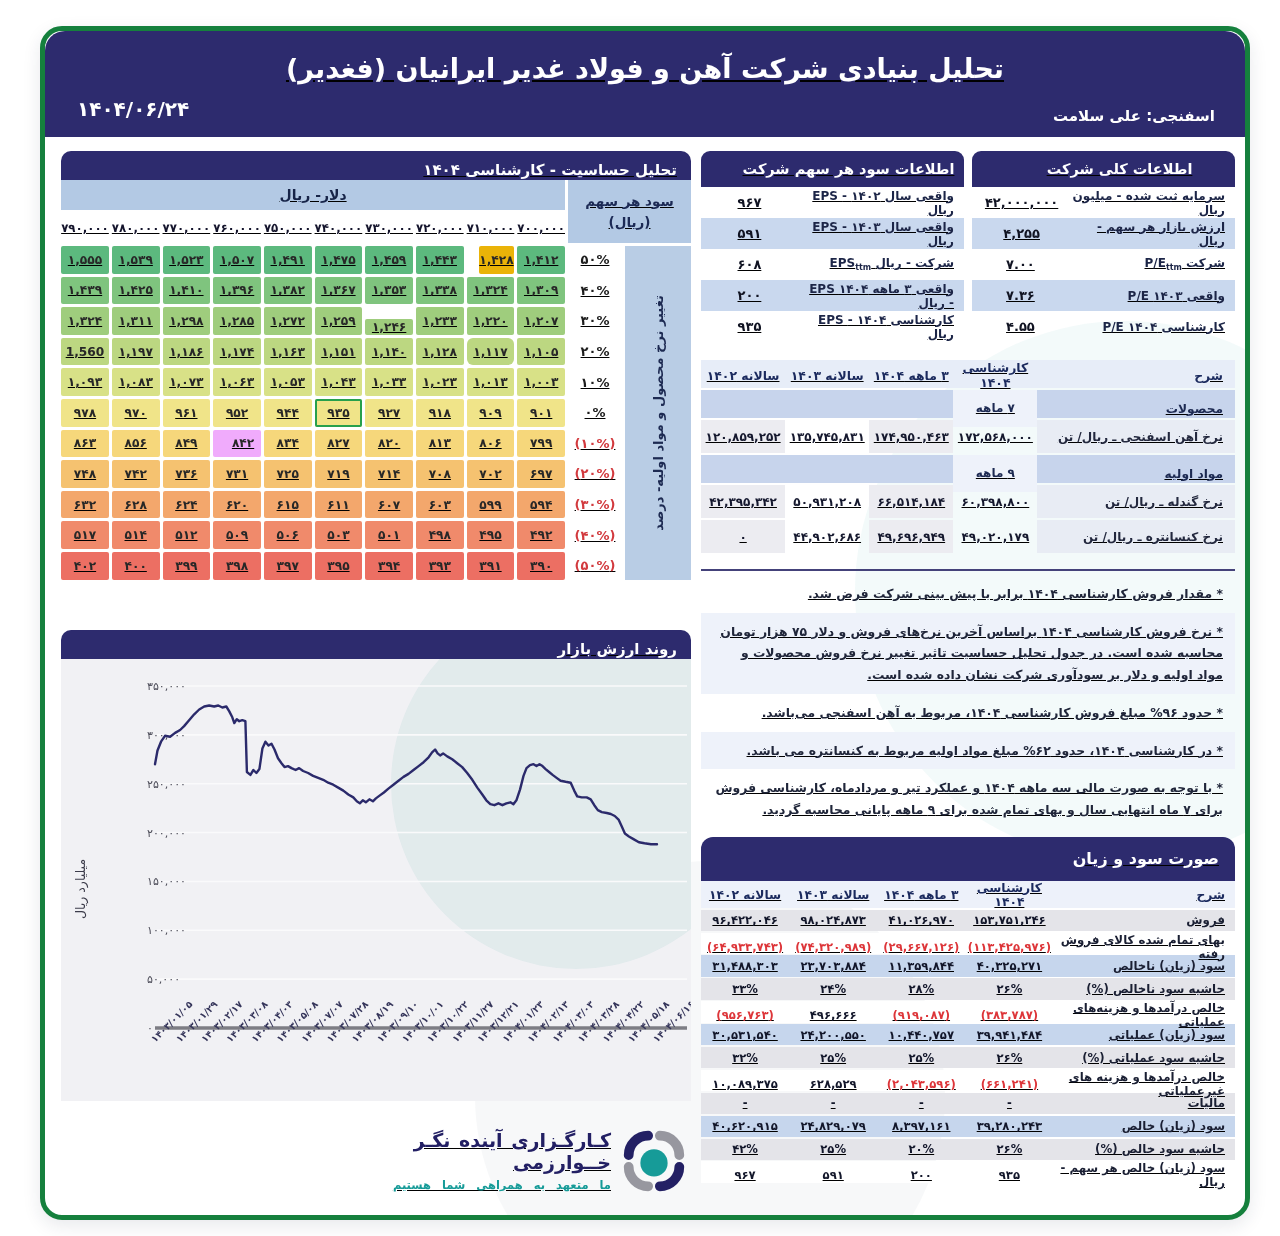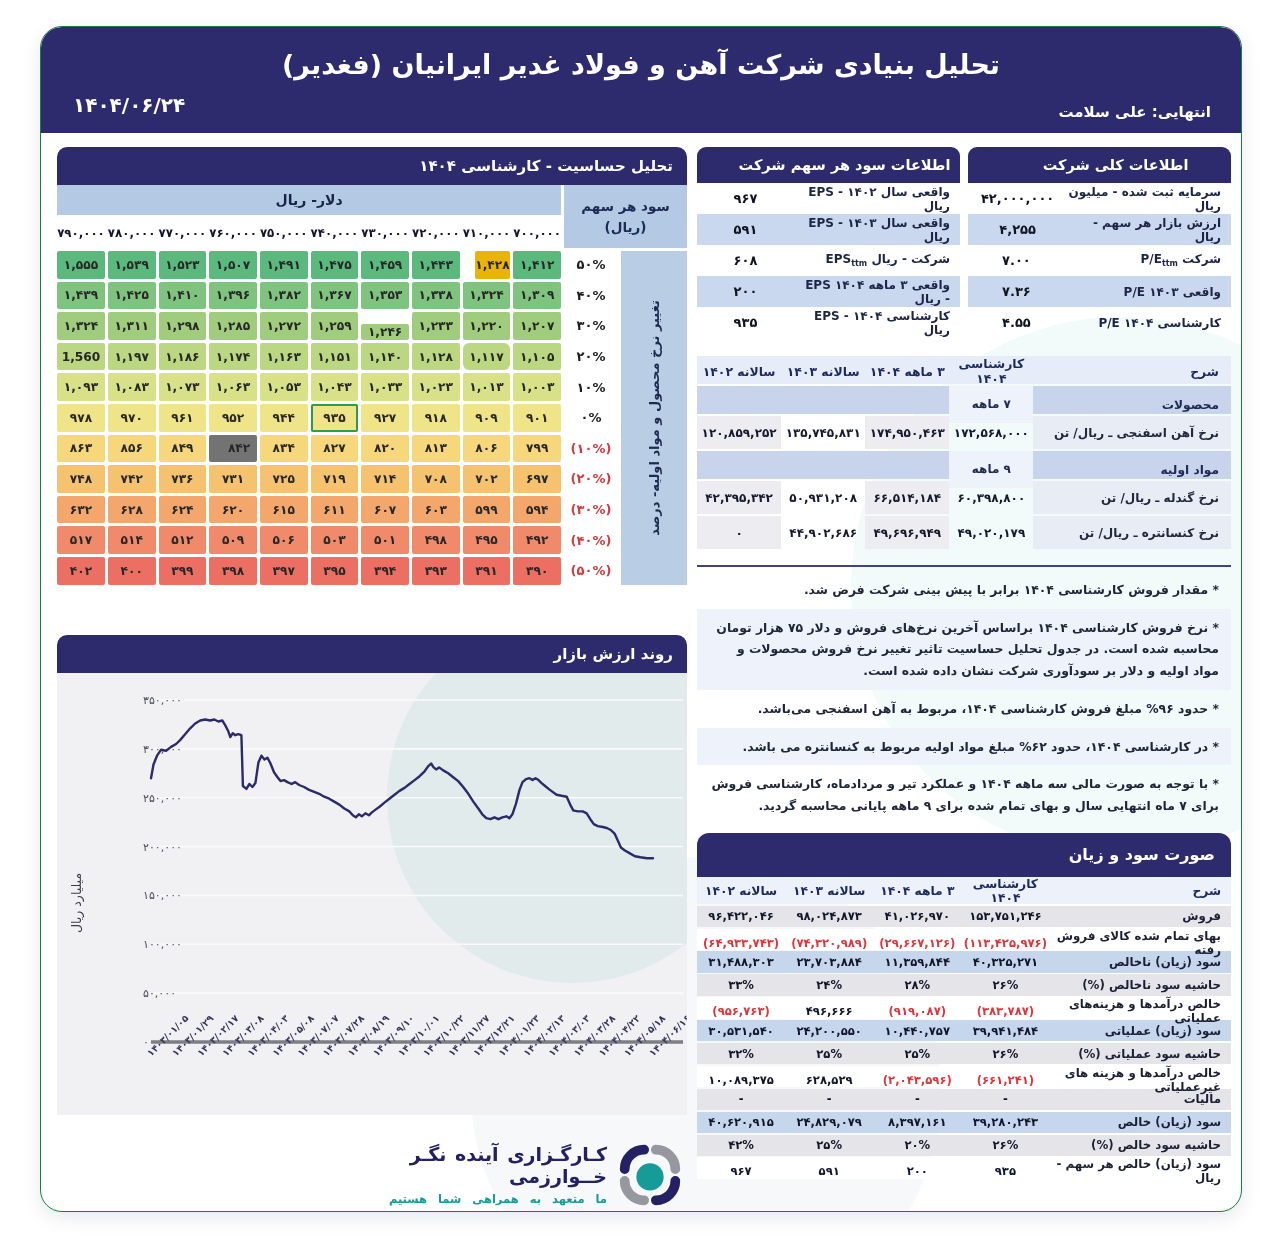--- a/index.html
+++ b/index.html
@@ -1,31 +1,31 @@
 <!DOCTYPE html>
 <html dir="rtl" lang="fa"><head>
 <meta charset="utf-8">
 <style>
   html,body{margin:0;padding:0;overflow:hidden;background:#fff;}
   body{width:1280px;height:1236px;font-family:"DejaVu Sans",sans-serif;position:relative;}
   .page{position:absolute;left:40px;top:26px;width:1200px;height:1184px;background:#fff;
-        border:1px solid #15803d;border-radius:22px;box-shadow:0 6px 18px rgba(25,35,70,.10);overflow:hidden;}
+        border:5px solid #15803d;border-radius:22px;box-shadow:0 6px 18px rgba(25,35,70,.10);overflow:hidden;text-decoration:underline;}
   .bgc{position:absolute;border-radius:50%;z-index:0;}
   .bgc.c1{right:-150px;top:290px;width:540px;height:540px;background:rgba(24,150,148,.05);}
   .bgc.c2{left:430px;top:830px;width:470px;height:470px;background:rgba(140,160,175,.07);}
   .topbar{height:106px;background:#2d2b6e;color:#fff;position:relative;border-radius:20px 20px 0 0;}
   .topbar h1{margin:0;text-align:center;padding-top:22px;font-size:27px;font-weight:bold;letter-spacing:.2px;}
   .hdr-date{position:absolute;left:32px;bottom:16px;font-size:20px;font-weight:bold;direction:ltr;}
   .hdr-analyst{position:absolute;right:30px;bottom:12px;font-size:15px;font-weight:bold;}
   .content{position:relative;display:flex;direction:rtl;gap:10px;padding:14px 10px 0 18px;}
   .col-right{width:534px;flex:none;position:relative;z-index:1;}
   .col-left{flex:1;position:relative;z-index:1;}
   .bar{background:#2d2b6e;color:#fff;font-weight:bold;padding-left:32px;}
   .bar.lg{height:44px;line-height:44px;font-size:16px;padding:0 16px;text-align:right;border-radius:12px 12px 0 0;}
-  .bar.md{height:38px;line-height:38px;font-size:15px;padding:0 14px;text-align:right;border-radius:10px 10px 0 0;}
+  .bar.md{height:29px;line-height:38px;font-size:15px;padding:0 14px;text-align:right;border-radius:10px 10px 0 0;}
   .bar.sm{height:36px;line-height:36px;font-size:14.5px;text-align:center;border-radius:9px 9px 0 0;}
   
   .info-row-wrap{display:flex;direction:rtl;gap:8px;}
   .mini{width:263px;}
   .mini .irow{display:flex;direction:rtl;height:31px;align-items:center;font-size:12px;}
   .mini .irow:nth-child(even){background:#c9d8ee;}
   .mini .lbl{flex:1.55;padding-right:10px;font-weight:bold;color:#1c2547;}
   .mini .lbl.ltr{direction:ltr;text-align:right;padding-left:6px;}
   .mini .val{flex:1;text-align:center;font-weight:bold;font-size:13px;color:#101322;}
   sub{font-size:8px;}
@@ -89,21 +89,21 @@
 </head>
 <body>
 
 <div class="page">
   <div class="bgc c1"></div>
   <div class="bgc c2"></div>
 
   <div class="topbar">
     <h1>تحلیل بنیادی شرکت آهن و فولاد غدیر ایرانیان (فغدیر)</h1>
     <div class="hdr-date">۱۴۰۴/۰۶/۲۴</div>
-    <div class="hdr-analyst">انتهایی: علی سلامت</div>
+    <div class="hdr-analyst">اسفنجی: علی سلامت</div>
   </div>
 
   <div class="content">
 
     <div class="col-right">
       <div class="info-row-wrap">
         <div class="mini" id="company-info">
           <div class="bar sm">اطلاعات کلی شرکت</div>
           <div class="rows">
               <div class="irow">
@@ -387,21 +387,21 @@
             <div class="scell" style="grid-area: 8 / 10; background: rgb(240, 228, 137);">۹۶۱</div>
             <div class="scell" style="grid-area: 8 / 11; background: rgb(240, 228, 137);">۹۷۰</div>
             <div class="scell" style="grid-area: 8 / 12; background: rgb(240, 228, 137);">۹۷۸</div>
             <div class="pct neg" style="grid-area: 9 / 2;">(۱۰%)</div>
             <div class="scell" style="grid-area: 9 / 3; background: rgb(246, 215, 123);">۷۹۹</div>
             <div class="scell" style="grid-area: 9 / 4; background: rgb(246, 215, 123);">۸۰۶</div>
             <div class="scell" style="grid-area: 9 / 5; background: rgb(246, 215, 123);">۸۱۳</div>
             <div class="scell" style="grid-area: 9 / 6; background: rgb(246, 215, 123);">۸۲۰</div>
             <div class="scell" style="grid-area: 9 / 7; background: rgb(246, 215, 123);">۸۲۷</div>
             <div class="scell" style="grid-area: 9 / 8; background: rgb(246, 215, 123);">۸۳۴</div>
-            <div class="scell" style="grid-area: 9 / 9; background: #737373; padding-left: 12px;">۸۴۲</div>
+            <div class="scell" style="grid-area: 9 / 9; background: #f0abfc; padding-left: 12px;">۸۴۲</div>
             <div class="scell" style="grid-area: 9 / 10; background: rgb(246, 215, 123);">۸۴۹</div>
             <div class="scell" style="grid-area: 9 / 11; background: rgb(246, 215, 123);">۸۵۶</div>
             <div class="scell" style="grid-area: 9 / 12; background: rgb(246, 215, 123);">۸۶۳</div>
             <div class="pct neg" style="grid-area: 10 / 2;">(۲۰%)</div>
             <div class="scell" style="grid-area: 10 / 3; background: rgb(245, 194, 112);">۶۹۷</div>
             <div class="scell" style="grid-area: 10 / 4; background: rgb(245, 194, 112);">۷۰۲</div>
             <div class="scell" style="grid-area: 10 / 5; background: rgb(245, 194, 112);">۷۰۸</div>
             <div class="scell" style="grid-area: 10 / 6; background: rgb(245, 194, 112);">۷۱۴</div>
             <div class="scell" style="grid-area: 10 / 7; background: rgb(245, 194, 112);">۷۱۹</div>
             <div class="scell" style="grid-area: 10 / 8; background: rgb(245, 194, 112);">۷۲۵</div>

